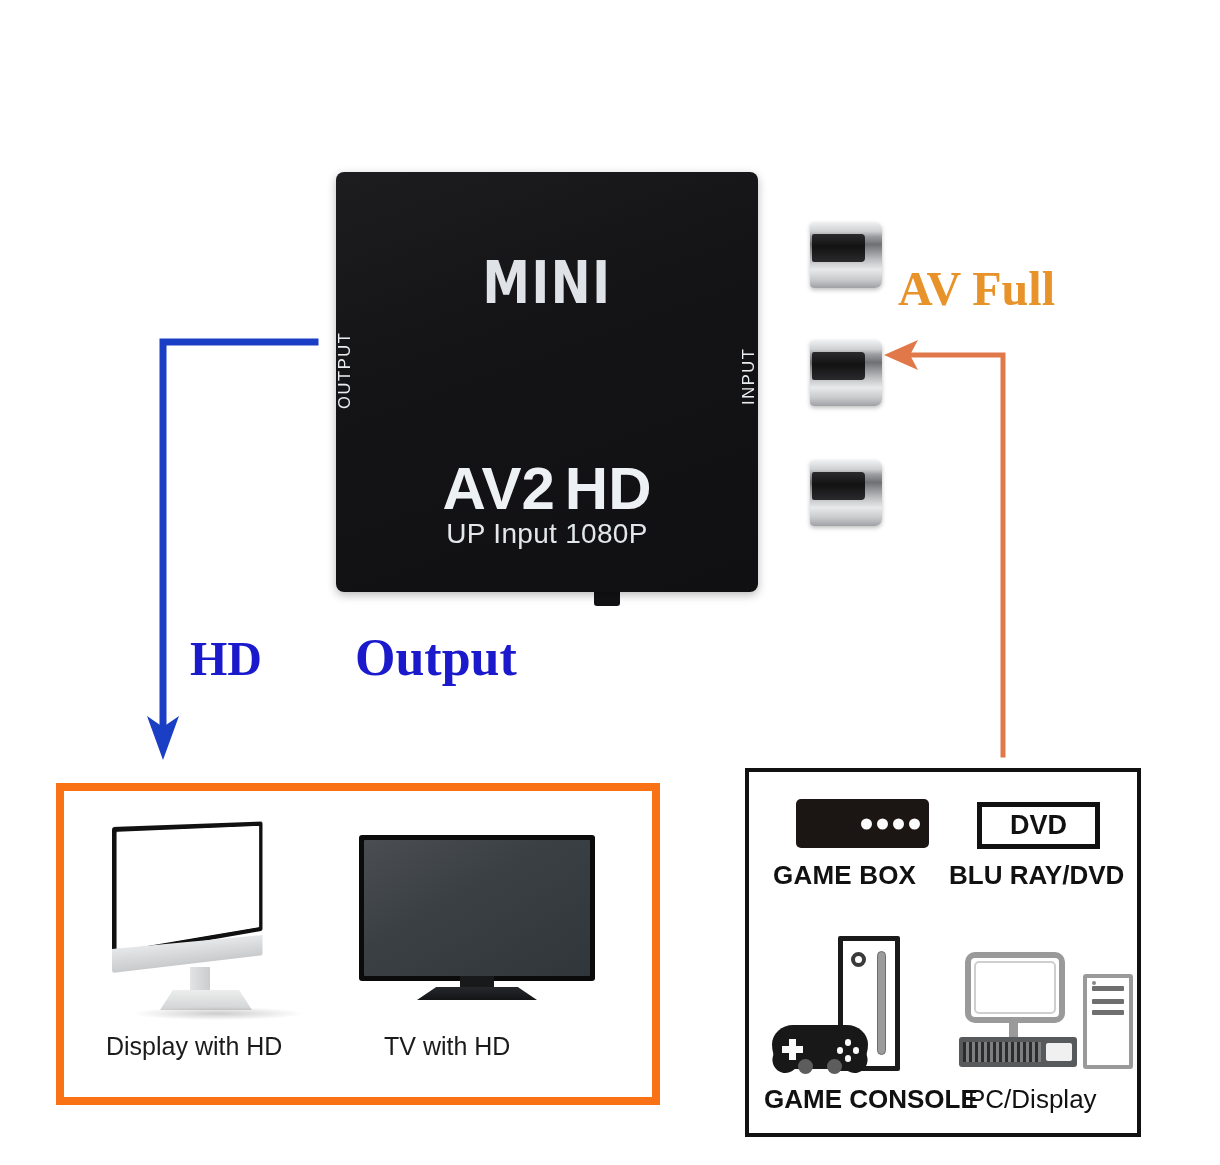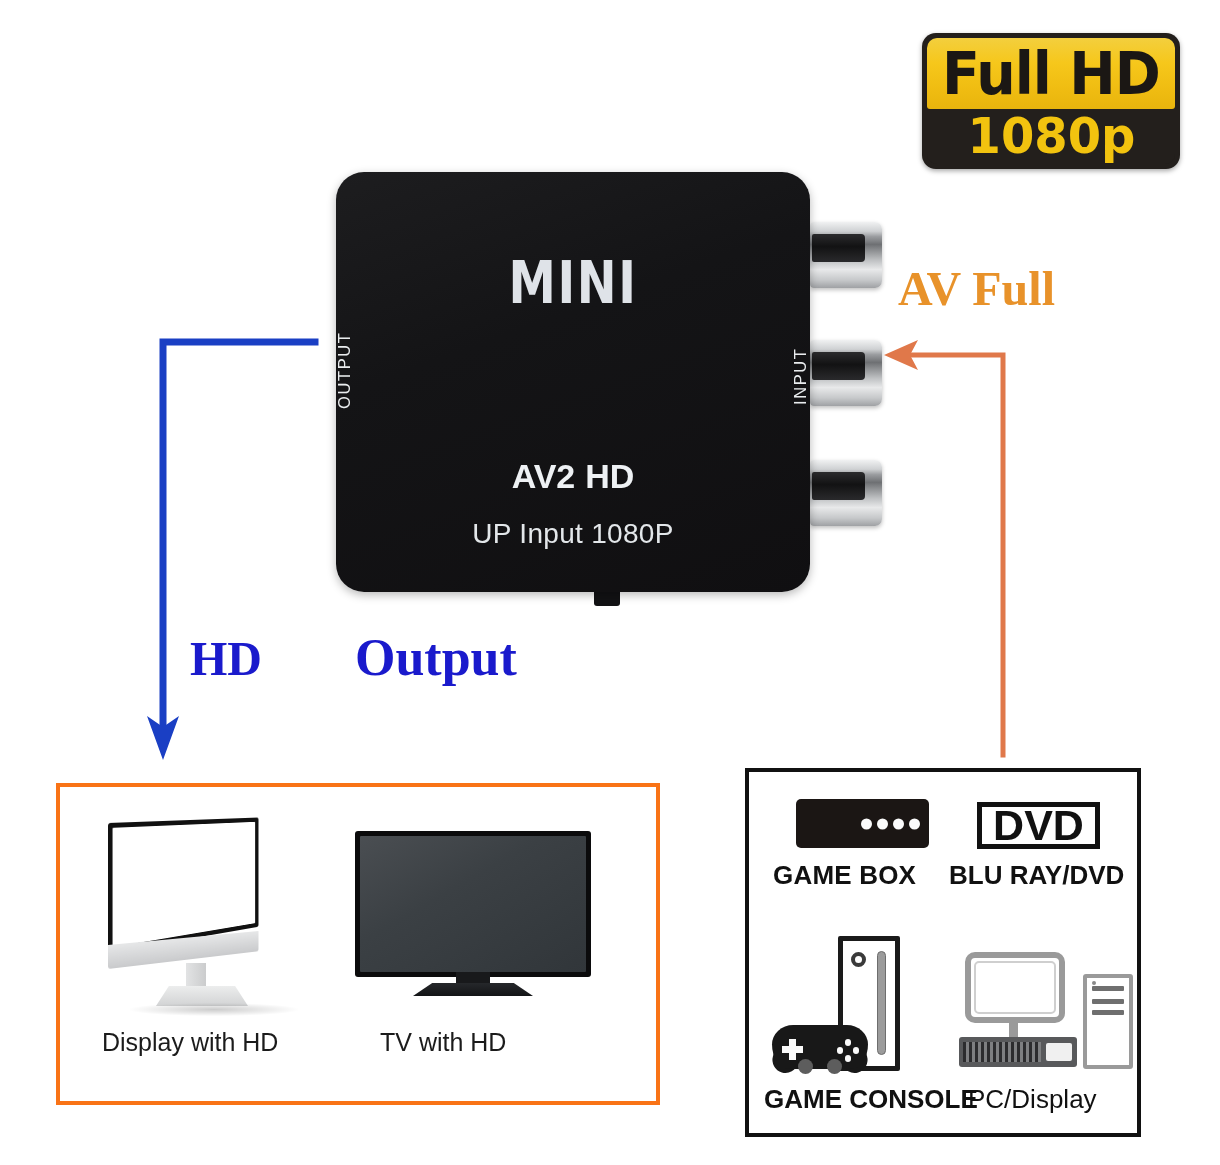--- a/index.html
+++ b/index.html
@@ -76,23 +76,23 @@
     color: #f2c30f;
     line-height: 1;
     transform: scaleX(0.96);
   }
 
   
   .device {
     position: absolute;
     left: 336px;
     top: 172px;
-    width: 474px;
+    width: 422px;
     height: 420px;
-    border-radius: 28px;
+    border-radius: 8px;
     background: linear-gradient(160deg,#1d1d1f 0%, #141416 38%, #100f11 100%);
     box-shadow: 0 3px 10px rgba(0,0,0,0.28);
     z-index: 5;
   }
   .device-notch {
     position: absolute;
     left: 594px;
     top: 586px;
     width: 26px;
     height: 20px;
@@ -113,21 +113,21 @@
     transform: scaleX(0.82);
     line-height: 1;
   }
   .logo-av2hd {
     position: absolute;
     left: 0; right: 0;
     top: 287px;
     text-align: center;
     font-family: "Liberation Sans", sans-serif;
     font-weight: bold;
-    font-size: 34px;
+    font-size: 60px;
     color: #eef1f4;
     letter-spacing: 0px;
     line-height: 1;
   }
   .logo-av2hd .sp { display:inline-block; width:10px; }
   .logo-scaler {
     position: absolute;
     left: 0; right: 0;
     top: 348px;
     text-align: center;
@@ -235,21 +235,21 @@
     z-index: 9;
   }
 
   
   .box-output {
     position: absolute;
     left: 56px;
     top: 783px;
     width: 604px;
     height: 322px;
-    border: 4px solid #f97316;
+    border: 8px solid #f97316;
     background: #fff;
     box-sizing: border-box;
   }
   .box-input {
     position: absolute;
     left: 745px;
     top: 768px;
     width: 396px;
     height: 369px;
     border: 4px solid #111;
@@ -417,21 +417,21 @@
     border: 5px solid #111;
     background: #fff;
     box-sizing: border-box;
     display: flex;
     align-items: center;
     justify-content: center;
   }
   .dvdbox span {
     font-family: "Liberation Sans", sans-serif;
     font-weight: bold;
-    font-size: 43px;
+    font-size: 27px;
     color: #111;
     line-height: 1;
   }
   .lbl-dvd {
     position: absolute;
     left: 200px; top: 88px;
     font-family: "Liberation Sans", sans-serif;
     font-size: 26px; font-weight: bold;
     color: #111;
     white-space: nowrap;
@@ -610,30 +610,20 @@
     font-size: 26px;
     color: #111;
     white-space: nowrap;
   }
 </style>
 </head>
 <body>
 
 <div class="stage">
 
-  <div class="fullhd-badge">
-    <div class="fullhd-inner">
-      <div class="fullhd-top">
-        <span>Full HD</span>
-      </div>
-      <div class="fullhd-bot">
-        <span>1080p</span>
-      </div>
-    </div>
-  </div>
 
   <div class="rca rca-1">
     <div class="rca-barrel"></div>
     <div class="rca-hole"></div>
   </div>
   <div class="rca rca-2">
     <div class="rca-barrel"></div>
     <div class="rca-hole"></div>
   </div>
   <div class="rca rca-3">

